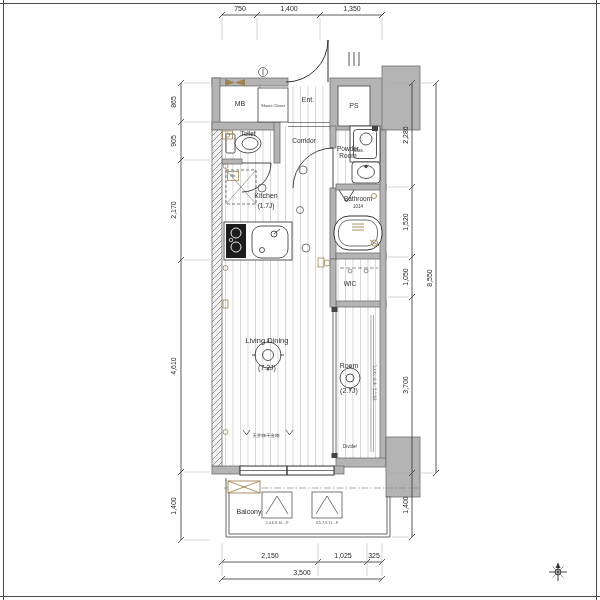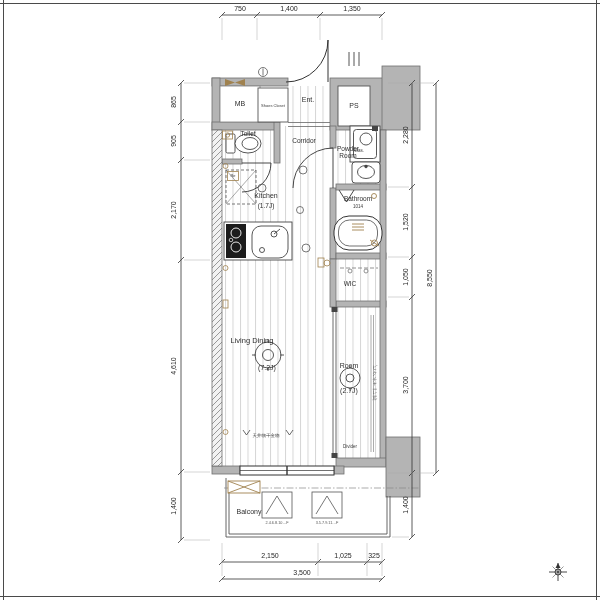--- a/index.html
+++ b/index.html
@@ -332,21 +332,21 @@
   <div class="lbl" style="left:354px;top:106px">PS</div>
   <div class="lbl f65" style="left:248px;top:134px">Toilet</div>
   <div class="lbl f65" style="left:304px;top:141px">Corridor</div>
   <div class="lbl wrap f65" style="left:348px;top:152px;width:36px">Powder Room</div>
   <div class="lbl f45" style="left:359px;top:151px">Was.</div>
   <div class="lbl" style="left:266px;top:196px">Kitchen</div>
   <div class="lbl f65" style="left:266px;top:206px">(1.7J)</div>
   <div class="lbl f65" style="left:358px;top:199px">Bathroom</div>
   <div class="lbl f45" style="left:358px;top:207px">1014</div>
   <div class="lbl f65" style="left:350px;top:284px">WIC</div>
-  <div class="lbl f75" style="left:252px;top:341px">Living Dining</div>
+  <div class="lbl f75" style="left:267px;top:341px">Living Dining</div>
   <div class="lbl" style="left:267px;top:368px">(7.2J)</div>
   <div class="lbl" style="left:349px;top:366px">Room</div>
   <div class="lbl" style="left:349px;top:391px">(2.7J)</div>
   <div class="lbl" style="left:249px;top:512px">Balcony</div>
 
   <div class="lbl f45" style="left:350px;top:447px">Divider</div>
   <div class="lbl vj" style="position:absolute;left:374px;top:380px">ピクチャーレール</div>
   <div class="lbl f45" style="left:266px;top:436px">天井物干金物</div>
   <div class="lbl f40" style="left:233px;top:176px">Re</div>
   <div class="lbl f38" style="left:277px;top:523px">2.4.6.8.10…F</div>

